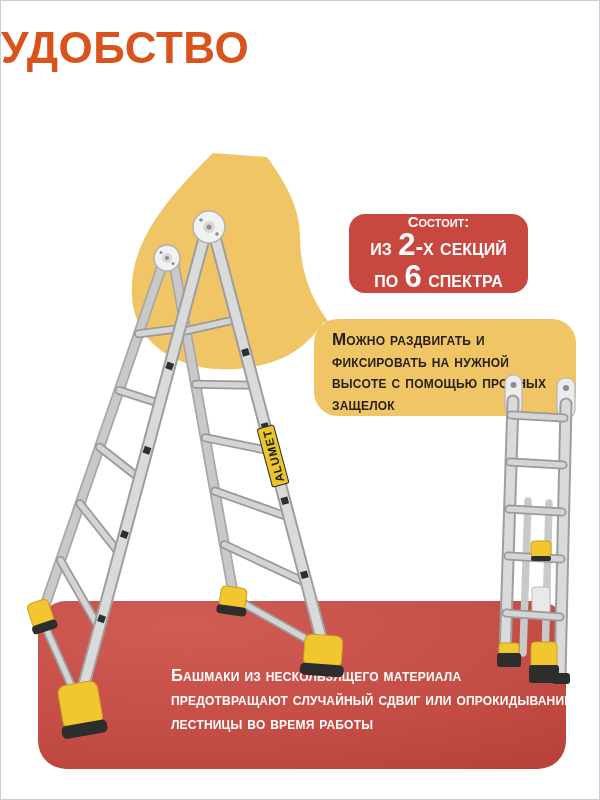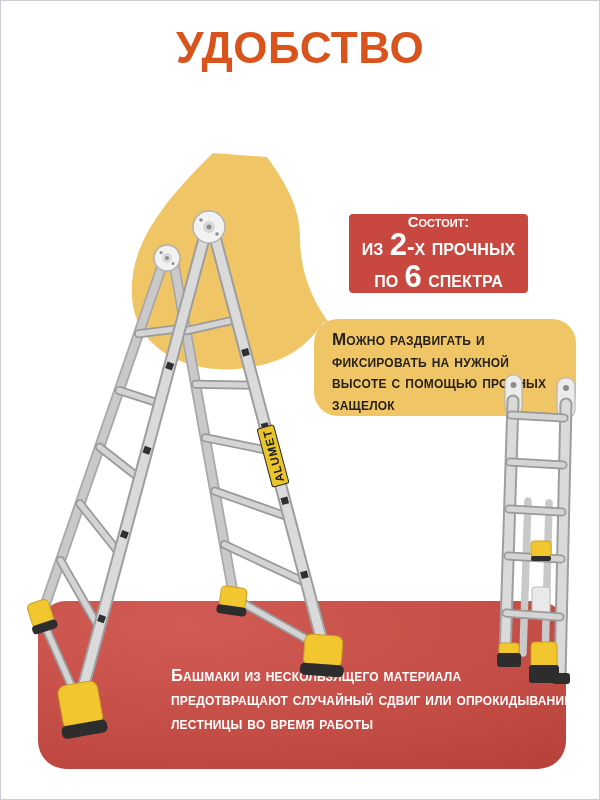--- a/index.html
+++ b/index.html
@@ -2,40 +2,40 @@
 <html style="--title-orange: #d8541c; --bubble-yellow: #f0c565; --badge-red: #c8473f; --panel-red: #c04a43; --text-dark: #231f1b; --foot-yellow: #f2c62e;"><head>
 <meta charset="utf-8">
 <style>
   html,body{margin:0;padding:0;background:#fff;}
   .frame{
     position:relative;width:598px;height:798px;border:1px solid #c9cdd1;
     background:#ffffff;overflow:hidden;
     font-family:"Liberation Sans",sans-serif;
   }
   .title{
-    position:absolute;top:22px;left:0;right:0;margin:0;text-align:center;
+    position:absolute;top:22px;left:0;right:0;margin:0;text-align:left;
     font-size:44px;font-weight:800;letter-spacing:0.5px;
     color:var(--title-orange,#d8541c);
   }
   .blob{position:absolute;left:0;top:0;z-index:1;pointer-events:none;}
   .bubble{
     position:absolute;z-index:2;background:var(--bubble-yellow,#f0c565);
     color:var(--text-dark,#231f1b);
   }
   .bubble p{
     margin:0;font-weight:700;font-variant:small-caps;
     font-size:17px;line-height:21.5px;letter-spacing:0.2px;
   }
   .bubble-top{left:27px;top:95px;width:351px;height:97px;border-radius:26px;}
   .bubble-top p{padding:11px 10px 0 14px;width:330px;}
   .bubble-mid{left:313px;top:318px;width:262px;height:97px;border-radius:24px;}
   .bubble-mid p{padding:10px 8px 0 18px;width:228px;}
   .badge{
     position:absolute;z-index:2;left:348px;top:213px;width:179px;height:79px;
-    border-radius:4px;background:var(--badge-red,#c8473f);color:#fff;
+    border-radius:16px;background:var(--badge-red,#c8473f);color:#fff;
     display:flex;flex-direction:column;align-items:center;justify-content:center;
     text-align:center;
   }
   .badge-heading{
     font-size:15px;font-weight:700;font-variant:small-caps;line-height:17px;
   }
   .badge-line{
     font-size:23px;font-weight:700;font-variant:small-caps;line-height:29px;
   }
   .badge-num{font-size:31px;font-variant:normal;}
@@ -79,21 +79,21 @@
       C 134,346 182,372 236,368
       C 287,363 306,344 323,321
       L 341,337
       C 311,305 299,271 299,236
       C 299,206 284,181 266,156 Z"></path>
   </svg>
 
 
   <div class="badge">
     <div class="badge-heading">Состоит:</div>
-    <div class="badge-line"><span>из </span><span class="badge-num">2</span><span>-х прочных</span></div>
+    <div class="badge-line"><span>из </span><span class="badge-num">2</span><span>-х секций</span></div>
     <div class="badge-line"><span>по </span><span class="badge-num">6</span><span> спектра</span></div>
   </div>
 
   <div class="bubble bubble-mid">
     <p>Можно раздвигать и фиксировать на нужной высоте с помощью прочных защелок</p>
   </div>
 
   <div class="panel">
     <p class="panel-text">Башмаки из нескользящего материала предотвращают случайный сдвиг или опрокидывание лестницы во время работы</p>
   </div>

